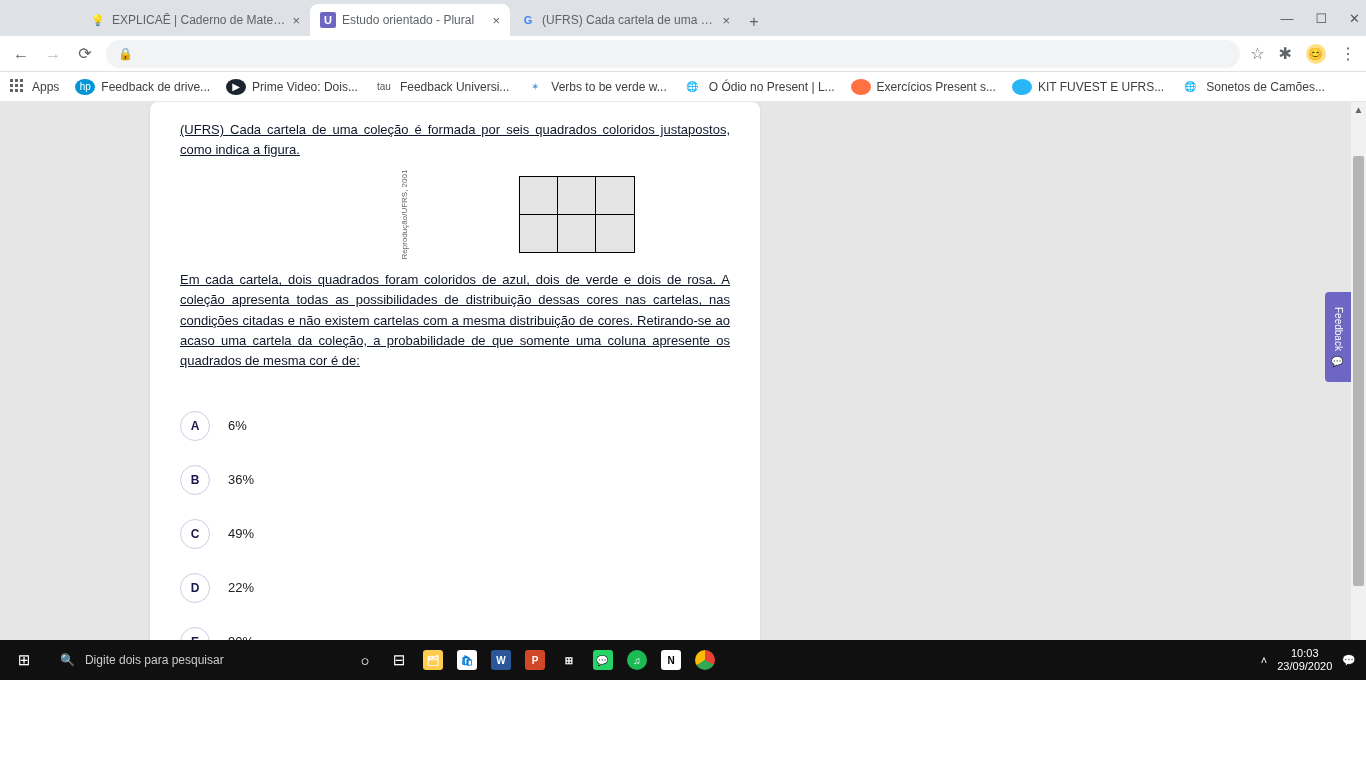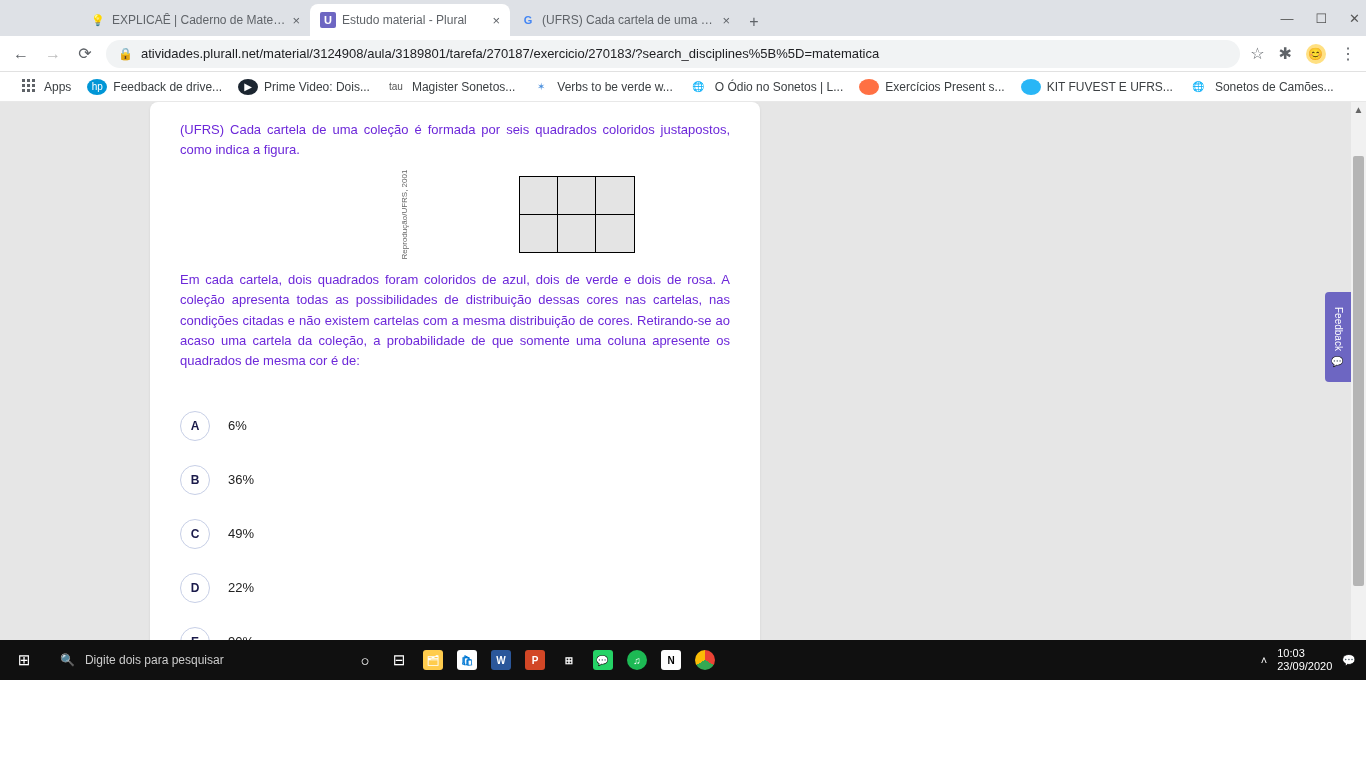--- a/index.html
+++ b/index.html
@@ -16,33 +16,33 @@
 .win-controls { position:absolute; right:6px; top:0; height:36px; display:flex; align-items:center; gap:22px; font-size:13px; color:#555; }
 .win-controls span { font-family:Arial; }
 
 .addr-bar { height:36px; background:#fff; display:flex; align-items:center; padding:0 10px; gap:10px; border-bottom:1px solid #e1e1e1; }
 .nav-btn { width:22px; height:22px; display:flex; align-items:center; justify-content:center; color:#5f6368; font-size:16px; }
 .url-box { flex:1; height:28px; background:#f1f3f4; border-radius:14px; display:flex; align-items:center; padding:0 12px; font-size:13px; color:#202124; gap:8px; }
 .url-box .lock { font-size:12px; }
 .addr-icons { display:flex; gap:14px; align-items:center; color:#5f6368; font-size:16px; }
 .emoji-avatar { width:20px; height:20px; border-radius:50%; background:#ffe082; display:flex; align-items:center; justify-content:center; font-size:12px;}
 
-.bookmarks { height:30px; background:#fff; display:flex; align-items:center; padding:0 16px; gap:4px; font-size:12px; color:#3c4043; border-bottom:1px solid #e8e8e8; }
+.bookmarks { height:30px; background:#fff; display:flex; align-items:center; padding:0 4px; gap:4px; font-size:12px; color:#3c4043; border-bottom:1px solid #e8e8e8; }
 .bk-item { display:flex; align-items:center; gap:6px; padding:3px 6px; border-radius:4px; white-space:nowrap; }
 .bk-icon { width:20px; height:16px; border-radius:50%; display:flex; align-items:center; justify-content:center; font-size:10px; color:#fff; }
 .apps-icon { width:16px; height:16px; display:grid; grid-template-columns:repeat(3,3px); grid-template-rows:repeat(3,3px); gap:2px; }
 .apps-icon i { background:#5f6368; }
 
 .viewport { position:absolute; top:102px; left:0; right:0; bottom:88px; background:#e6e6e6; overflow:hidden; }
 .scroll-track { position:absolute; right:0; top:0; width:15px; height:100%; background:#f1f1f1; }
 .scroll-thumb { position:absolute; right:2px; top:54px; width:11px; height:430px; background:#b5b5b5; border-radius:2px; }
 .scroll-arr { position:absolute; right:0; width:15px; height:15px; display:flex; align-items:center; justify-content:center; font-size:10px; color:#666; }
 
 .card { position:absolute; left:150px; top:0; width:610px; background:#fff; border-radius:8px; padding:18px 30px 34px 30px; box-shadow:0 1px 3px rgba(0,0,0,0.08); }
-.q-text { font-size:13px; color:#6d28d9; line-height:1.55; text-align:justify; }
+.q-text { font-size:13px; color:#0f172a; line-height:1.55; text-align:justify;text-decoration:underline; }
 .figure-row { display:flex; align-items:center; justify-content:flex-start; gap:60px; margin:16px 0 18px 0; padding-left:190px; }
 .credit { transform:rotate(-90deg); font-size:8px; color:#666; white-space:nowrap; transform-origin:center; position:relative; left:-10px;}
 .grid-fig { display:grid; grid-template-columns:repeat(3,38px); grid-template-rows:repeat(2,38px); }
 .grid-fig div { border:1.5px solid #000; background:#e4e4e4; margin:-0.75px; }
 
 .answers { margin-top:40px; display:flex; flex-direction:column; gap:24px; }
 .ans { display:flex; align-items:center; gap:18px; }
 .ans-letter { width:30px; height:30px; border:1px solid #c7cfe6; border-radius:50%; display:flex; align-items:center; justify-content:center; font-size:12px; font-weight:600; color:#1a1a4a; }
 .ans-text { font-size:13px; color:#222; }
 
@@ -51,36 +51,36 @@
 
 .taskbar { position:absolute; left:0; bottom:88px; transform:translateY(0); width:100%; height:40px; background:#101010; display:flex; align-items:center; color:#fff; font-size:12px; }
 .taskbar { bottom:88px; } 
 .actual-bottom-white { position:absolute; left:0; bottom:0; width:100%; height:88px; background:#fff; }
 .taskbar { position:absolute; bottom:88px; }
 .start { width:48px; height:100%; display:flex; align-items:center; justify-content:center; font-size:15px;}
 .search-box { width:280px; height:100%; display:flex; align-items:center; gap:10px; padding:0 12px; background:#101010; border:none; color:#ccc; }
 .task-icons { display:flex; align-items:center; height:100%; margin-left:20px;}
 .task-icons .ti { width:34px; height:100%; display:flex; align-items:center; justify-content:center; font-size:15px; }
 .tray { margin-left:auto; display:flex; align-items:center; gap:10px; padding-right:10px; font-size:11px; color:#fff;}
-.tray .clock { text-align:left; line-height:1.2; }
+.tray .clock { text-align:center; line-height:1.2; }
 
 .ti-box { width:20px; height:20px; display:flex; align-items:center; justify-content:center; border-radius:3px; font-size:10px; font-weight:bold;}
 </style>
 </head>
 <body>
 
 <div class="tab-strip">
   <div class="tab">
     <span class="favicon" style="color:#ffc107">💡</span>
     <span class="title">EXPLICAÊ | Caderno de Matemáti</span>
     <span class="close">×</span>
   </div>
   <div class="tab active">
     <span class="favicon" style="background:#6d66c2;color:#fff;border-radius:2px;font-weight:bold">U</span>
-    <span class="title">Estudo material - Plural</span>
+    <span class="title">Estudo orientado - Plural</span>
     <span class="close">×</span>
   </div>
   <div class="tab">
     <span class="favicon" style="color:#4285f4;font-weight:bold">G</span>
     <span class="title">(UFRS) Cada cartela de uma cole</span>
     <span class="close">×</span>
   </div>
   <div class="new-tab">+</div>
   <div class="win-controls">
     <span>—</span>
@@ -88,21 +88,20 @@
     <span>✕</span>
   </div>
 </div>
 
 <div class="addr-bar">
   <div class="nav-btn">←</div>
   <div class="nav-btn" style="color:#bdbdbd">→</div>
   <div class="nav-btn">⟳</div>
   <div class="url-box">
     <span class="lock">🔒</span>
-    <span>atividades.plurall.net/material/3124908/aula/3189801/tarefa/270187/exercicio/270183/?search_disciplines%5B%5D=matematica</span>
   </div>
   <div class="addr-icons">
     <span>☆</span>
     <span>✱</span>
     <span class="emoji-avatar">😊</span>
     <span>⋮</span>
   </div>
 </div>
 
 <div class="bookmarks">
@@ -123,29 +122,29 @@
   <div class="bk-item">
       <span class="bk-icon" style="background:#0096d6">hp</span>
       <span>Feedback de drive...</span>
     </div>
   <div class="bk-item">
       <span class="bk-icon" style="background:#1b2530">▶</span>
       <span>Prime Video: Dois...</span>
     </div>
   <div class="bk-item">
       <span class="bk-icon" style="background:none;color:#555;font-weight:normal">tau</span>
-      <span>Magister Sonetos...</span>
+      <span>Feedback Universi...</span>
     </div>
   <div class="bk-item">
       <span class="bk-icon" style="background:none;color:#4a8fdd">✶</span>
       <span>Verbs to be verde w...</span>
     </div>
   <div class="bk-item">
       <span class="bk-icon" style="background:none;color:#666">🌐</span>
-      <span>O Ódio no Sonetos | L...</span>
+      <span>O Ódio no Present | L...</span>
     </div>
   <div class="bk-item">
       <span class="bk-icon" style="background:#ff7043"></span>
       <span>Exercícios Present s...</span>
     </div>
   <div class="bk-item">
       <span class="bk-icon" style="background:#29b6f6"></span>
       <span>KIT FUVEST E UFRS...</span>
     </div>
   <div class="bk-item">

